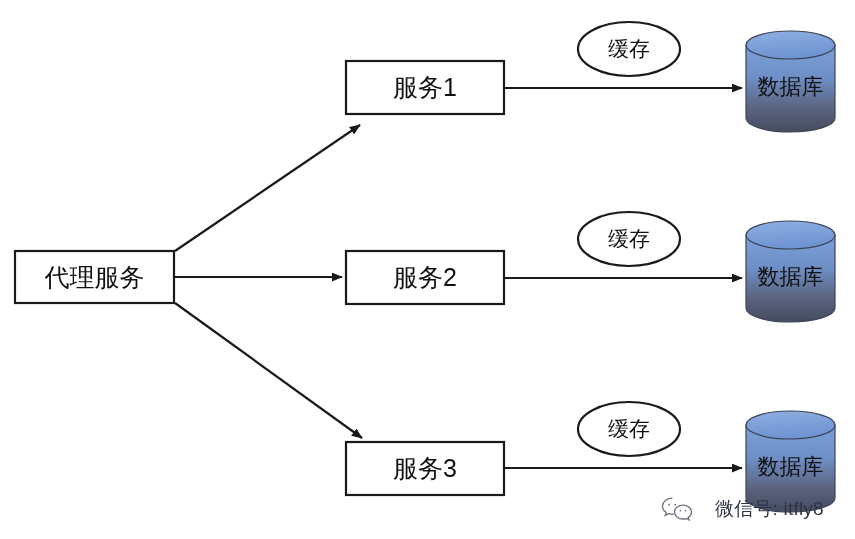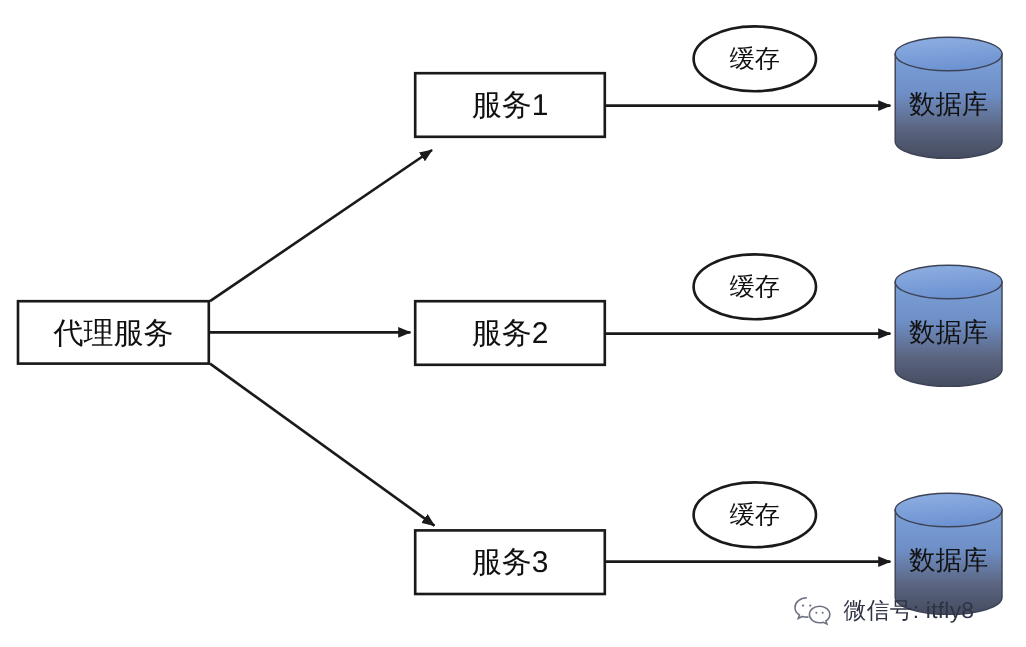--- a/index.html
+++ b/index.html
@@ -49,21 +49,21 @@
     fill: none;
   }
   .cyl-body { stroke: #3d4356; stroke-width: 1.2; }
   .cyl-top  { stroke: #3d4356; stroke-width: 1.2; }
   .watermark-wrap {
     position: absolute;
     left: 660px;
     top: 496px;
     display: flex;
     align-items: center;
-    gap: 9px;
+    gap: 21px;
     pointer-events: none;
     text-align: center;
   }
   .watermark-text {
     font-family: "Liberation Sans", "DejaVu Sans", sans-serif;
     font-size: 19px;
     color: #2f3445;
     white-space: nowrap;
     letter-spacing: 0.2px;
   }

